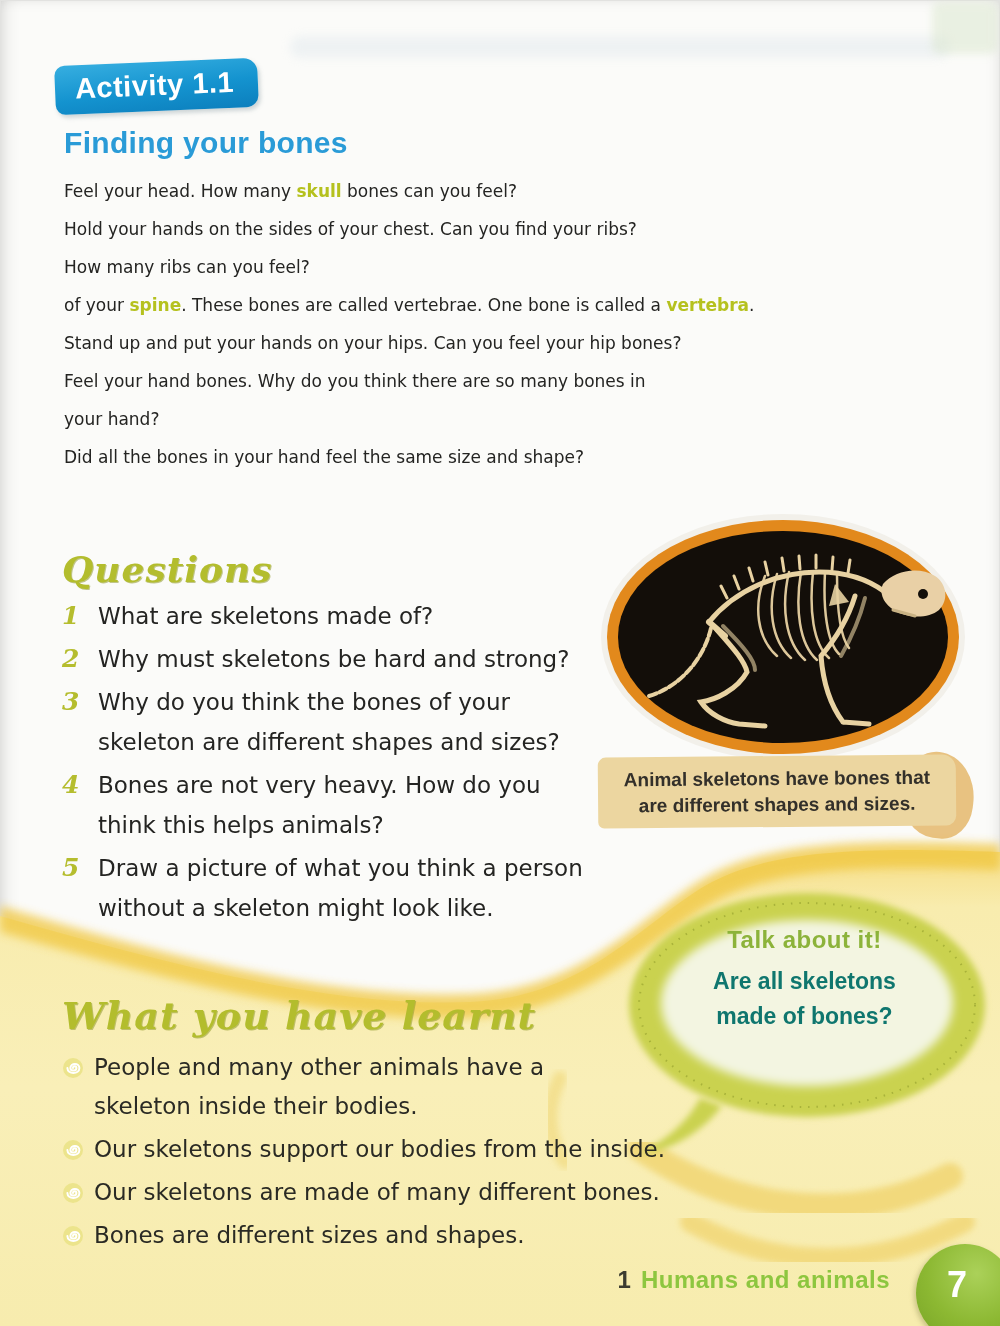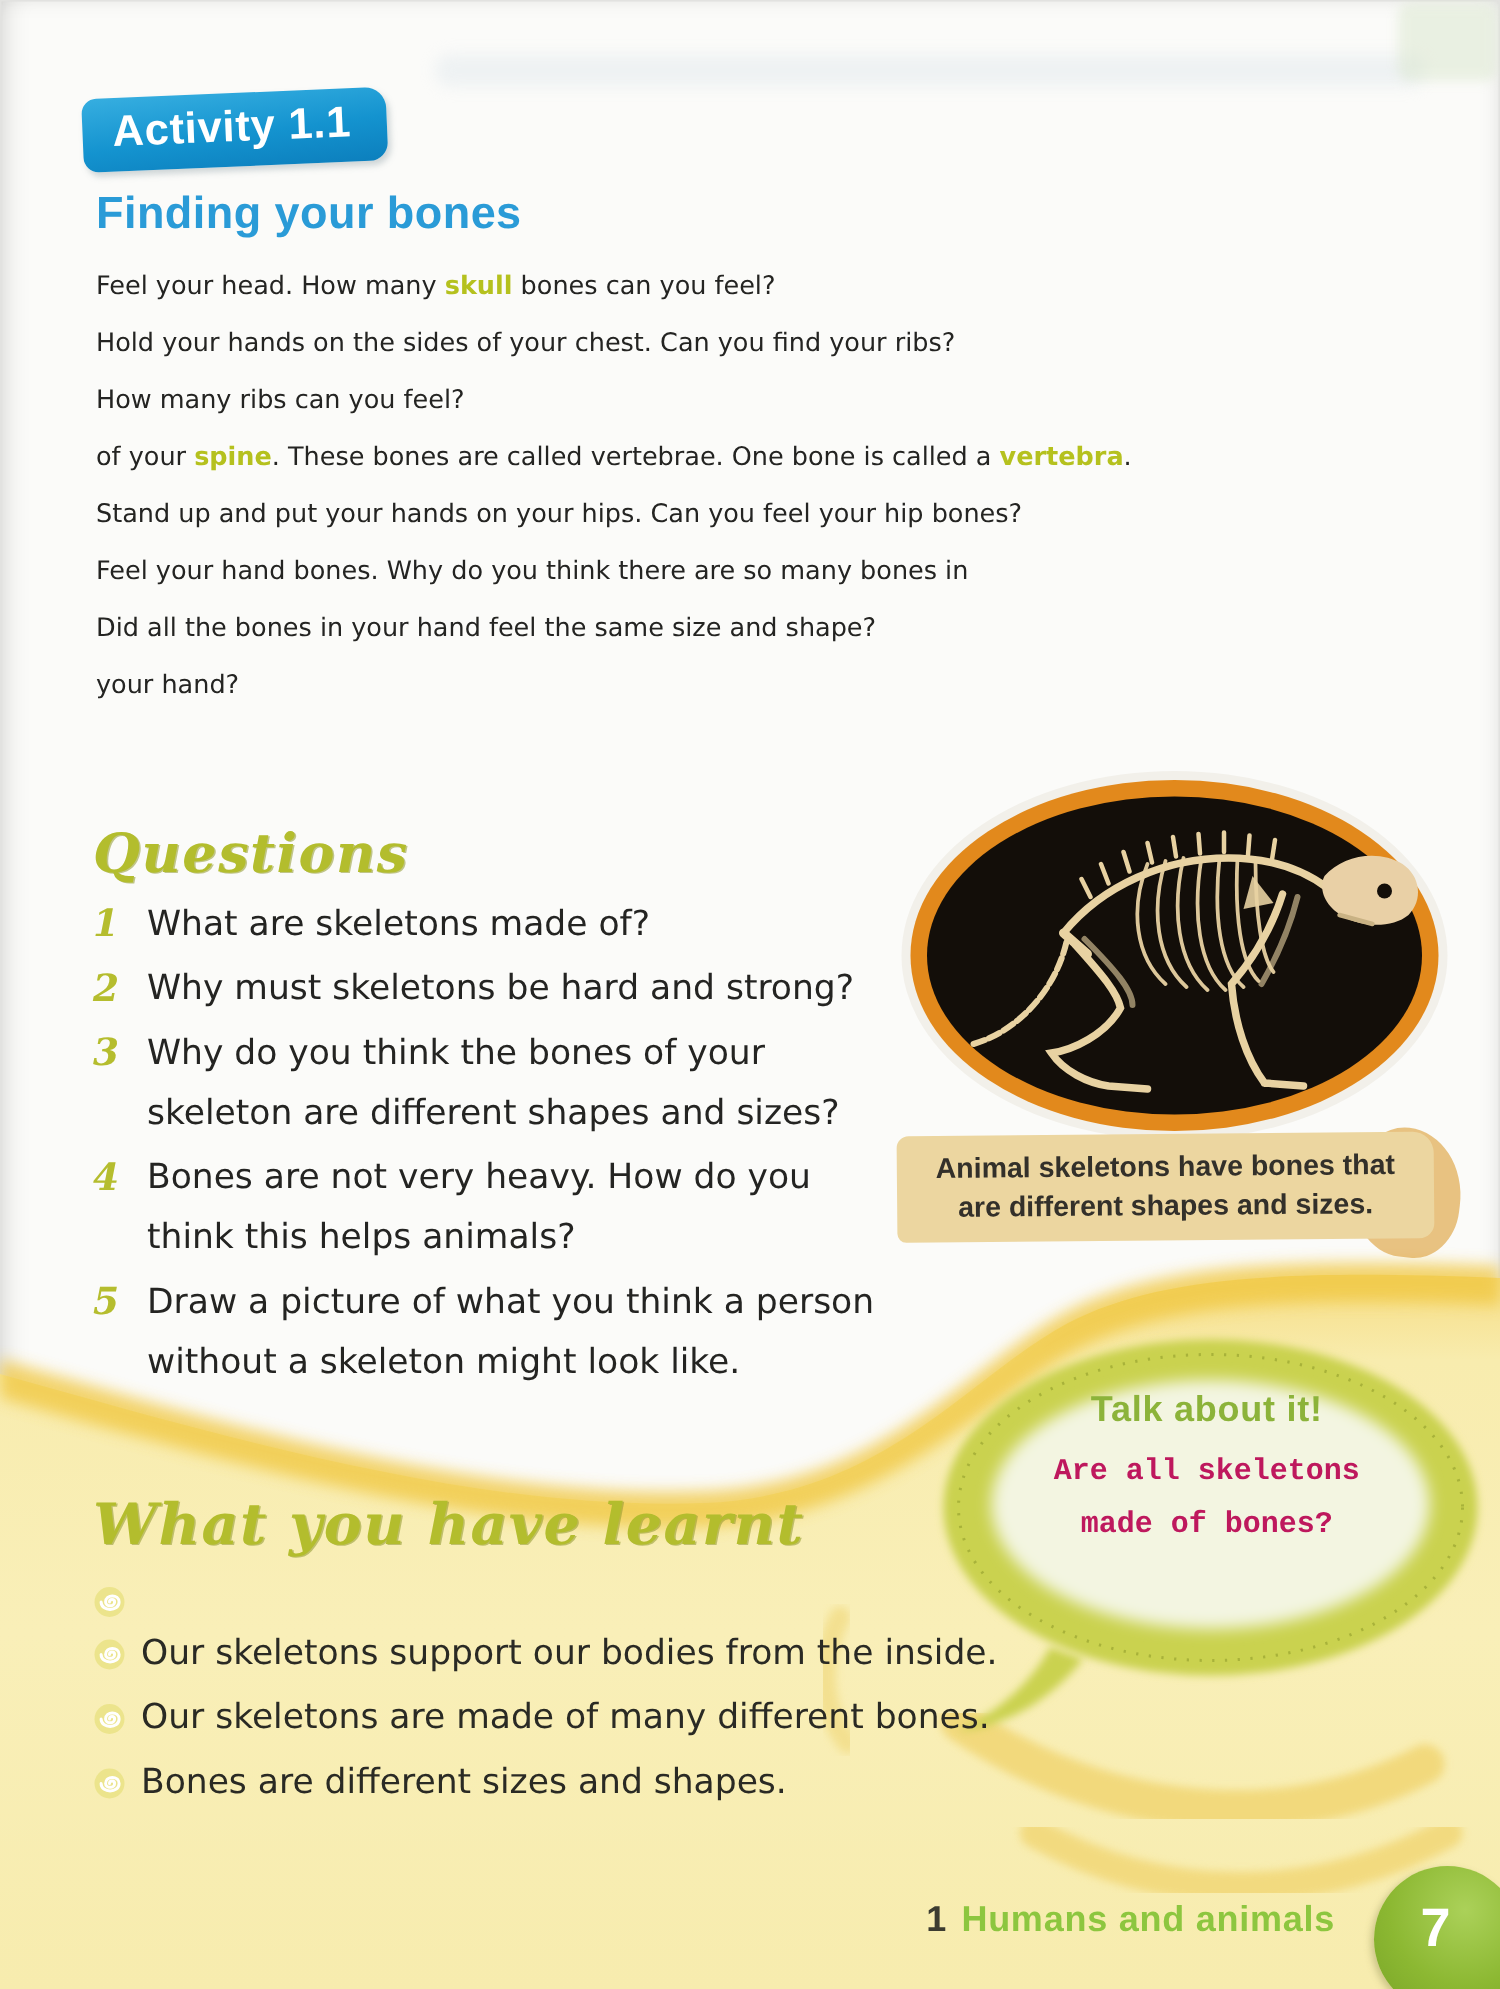--- a/index.html
+++ b/index.html
@@ -57,21 +57,21 @@
     border-radius:8px 14px 10px 6px;transform:rotate(-.5deg);text-align:center;
     font-family:"Liberation Sans",sans-serif;font-weight:bold;color:#33302a;font-size:19px;
   }
   .capln{line-height:26px;}
   
   .bubble-text{left:652px;top:926px;width:305px;text-align:center;}
   .bubble-title{
     color:#8cb33a;font-family:"Liberation Sans",sans-serif;font-weight:bold;
     font-size:24px;letter-spacing:.5px;margin-bottom:10px;
   }
-  .bln{color:#be185d;font-family:Liberation Mono, monospace;font-weight:bold;font-size:20px;line-height:35px;}
+  .bln{color:#0f766e;font-family:Liberation Sans, sans-serif;font-weight:bold;font-size:23px;line-height:35px;}
   
   .llist{left:62px;top:1048px;width:640px;}
   .lrow{display:flex;margin-bottom:4px;}
   .swirl{flex:0 0 22px;width:22px;height:22px;margin:9px 10px 0 0;}
   .ltxt{color:#2a2a24;font-size:23px;}
   .lln{height:39px;line-height:39px;white-space:nowrap;}
   
   .footer{
     left:480px;top:1266px;width:410px;text-align:right;
     font-family:"Liberation Sans",sans-serif;font-weight:bold;font-size:24px;
@@ -133,22 +133,22 @@
 
   <div class="abs section-heading">Finding your bones</div>
 
   <div class="abs intro" id="intro">
       <div class="iline"><span>Feel your head. How many </span><span class="kw">skull</span><span> bones can you feel?</span></div>
       <div class="iline"><span>Hold your hands on the sides of your chest. Can you find your ribs?</span></div>
       <div class="iline"><span>How many ribs can you feel?</span></div>
       <div class="iline"><span>of your </span><span class="kw">spine</span><span>. These bones are called vertebrae. One bone is called a </span><span class="kw">vertebra</span><span>.</span></div>
       <div class="iline"><span>Stand up and put your hands on your hips. Can you feel your hip bones?</span></div>
       <div class="iline"><span>Feel your hand bones. Why do you think there are so many bones in</span></div>
+      <div class="iline"><span>your hand?</span></div>
       <div class="iline"><span>Did all the bones in your hand feel the same size and shape?</span></div>
-      <div class="iline"><span>your hand?</span></div>
     </div>
 
   <div class="abs olive-head questions-head">Questions</div>
   <div class="abs qlist" id="qlist">
       <div class="qrow">
         <span class="qnum">1</span>
         <div class="qtxt">
           <div class="qln">What are skeletons made of?</div>
         </div>
       </div>
@@ -218,20 +218,24 @@
       </div>
   </div>
 
   <div class="abs olive-head learnt-head">What you have learnt</div>
   <div class="abs llist" id="llist">
       <div class="lrow">
         <span class="swirl"><svg width="22" height="22" viewBox="0 0 22 22">
             <circle cx="11" cy="11" r="10" fill="#ece48c"></circle>
             <path d="M11 11 c0-2.2 3.4-2.2 3.4 0 c0 3.4-6 3.4-6 0 c0-5.4 9-5.4 9 0 c0 6.6-12 6.6-12 0" stroke="#ffffff" stroke-width="2" fill="none" stroke-linecap="round"></path>
           </svg></span>
+        <div class="ltxt">
+          <div class="lln">People and many other animals have a</div>
+          <div class="lln">skeleton inside their bodies.</div>
+        </div>
       </div>
       <div class="lrow">
         <span class="swirl"><svg width="22" height="22" viewBox="0 0 22 22">
             <circle cx="11" cy="11" r="10" fill="#ece48c"></circle>
             <path d="M11 11 c0-2.2 3.4-2.2 3.4 0 c0 3.4-6 3.4-6 0 c0-5.4 9-5.4 9 0 c0 6.6-12 6.6-12 0" stroke="#ffffff" stroke-width="2" fill="none" stroke-linecap="round"></path>
           </svg></span>
         <div class="ltxt">
           <div class="lln">Our skeletons support our bodies from the inside.</div>
         </div>
       </div>

